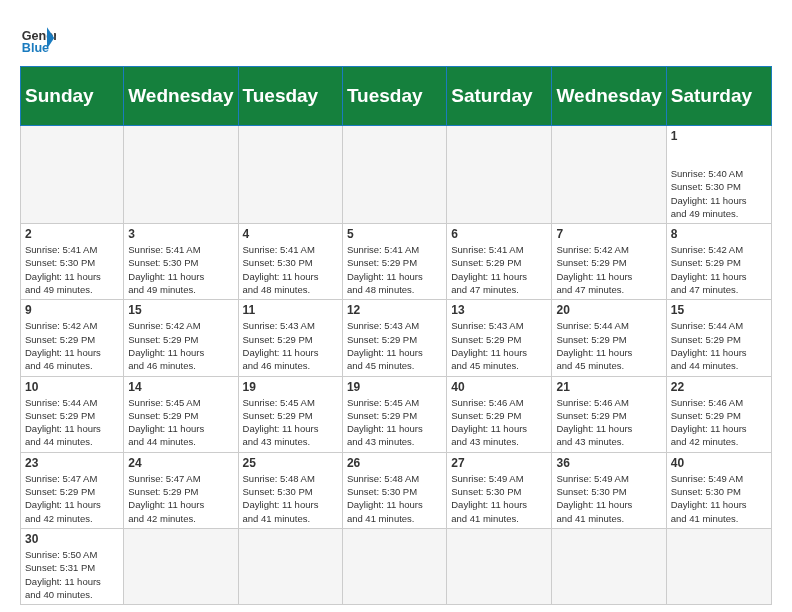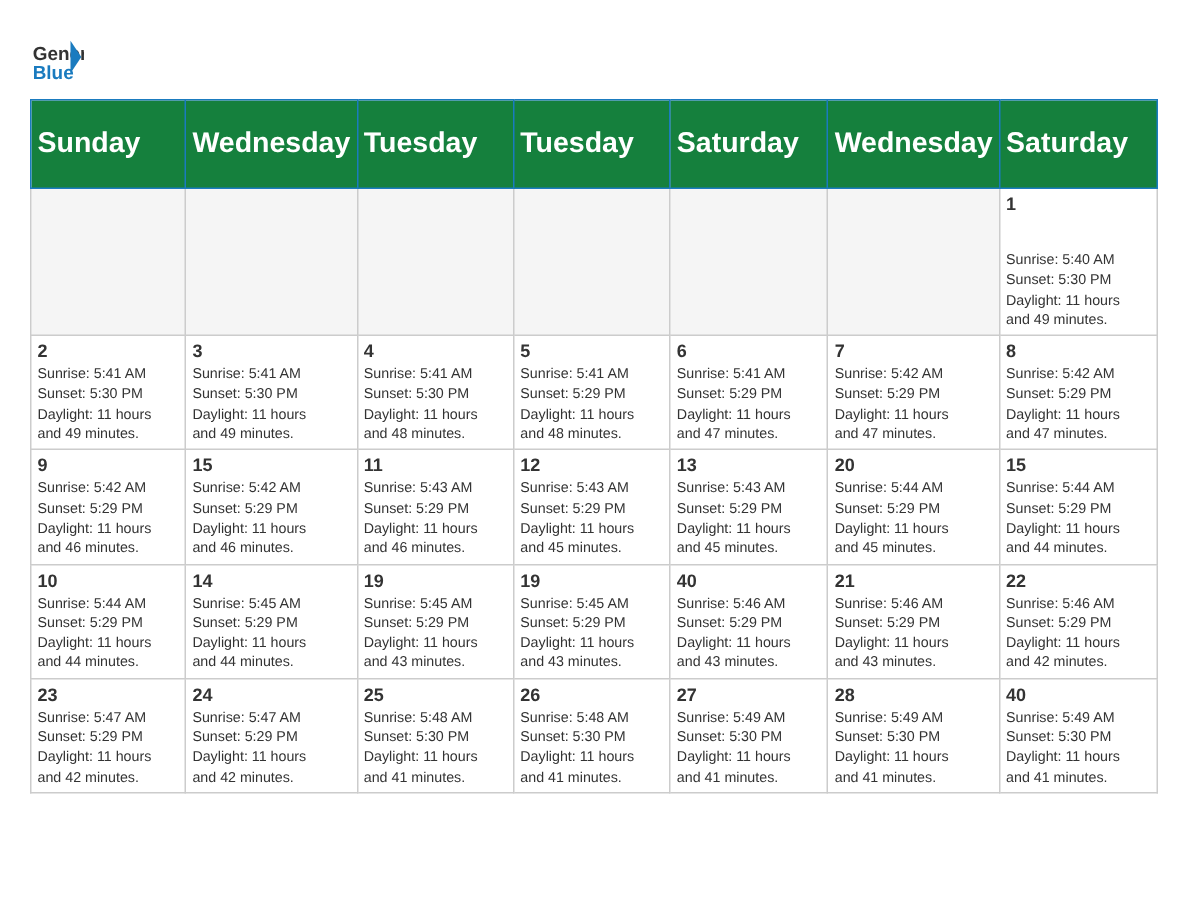--- a/index.html
+++ b/index.html
@@ -306,28 +306,43 @@
 and 41 minutes.</div>
         </td>
         <td>
           <span class="day-number">27</span>
           <div class="day-info" style="white-space: pre-line;">Sunrise: 5:49 AM
 Sunset: 5:30 PM
 Daylight: 11 hours
 and 41 minutes.</div>
         </td>
         <td>
-          <span class="day-number">28</span>
+          <span class="day-number">36</span>
           <div class="day-info" style="white-space: pre-line;">Sunrise: 5:49 AM
 Sunset: 5:30 PM
 Daylight: 11 hours
 and 41 minutes.</div>
         </td>
         <td>
           <span class="day-number">40</span>
           <div class="day-info" style="white-space: pre-line;">Sunrise: 5:49 AM
 Sunset: 5:30 PM
 Daylight: 11 hours
 and 41 minutes.</div>
         </td>
+      </tr>
+      <tr>
+        <td>
+          <span class="day-number">30</span>
+          <div class="day-info" style="white-space: pre-line;">Sunrise: 5:50 AM
+Sunset: 5:31 PM
+Daylight: 11 hours
+and 40 minutes.</div>
+        </td>
+        <td class="empty"></td>
+        <td class="empty"></td>
+        <td class="empty"></td>
+        <td class="empty"></td>
+        <td class="empty"></td>
+        <td class="empty"></td>
       </tr>
     </tbody>
 </table>
 
 </body></html>

